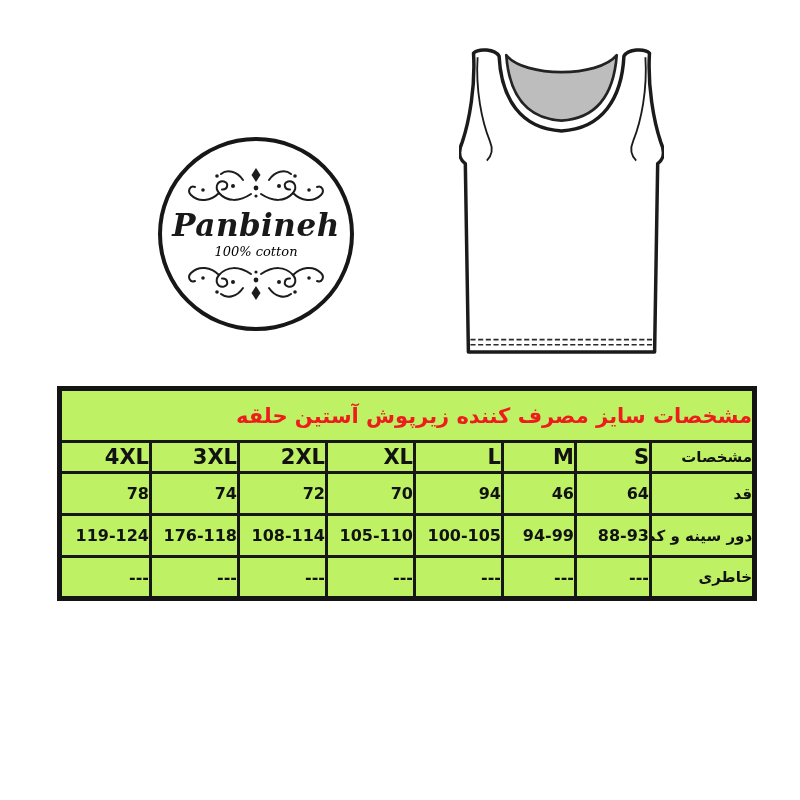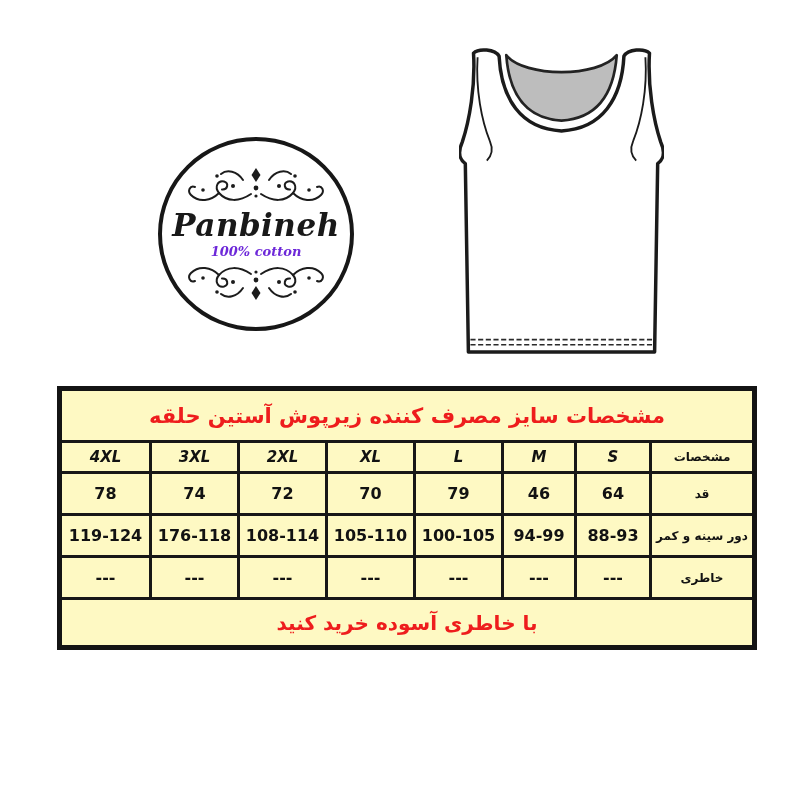--- a/index.html
+++ b/index.html
@@ -36,23 +36,23 @@
     font-style: italic;
     font-weight: 700;
     font-size: 31px;
     line-height: 1.05;
     color: #191919;
     letter-spacing: 0.5px;
   }
   .brand-tagline {
     font-family: "DejaVu Serif", serif;
     font-style: italic;
-    font-weight: 700;
+    font-weight: 400;
     font-size: 13px;
-    color: #6d28d9;
+    color: #000000;
     margin-top: 2px;
   }
 
   
   .tank-svg {
     position: absolute;
     left: 459px;
     top: 47px;
     width: 205px;
     height: 309px;
@@ -67,34 +67,34 @@
   }
   table.size-table {
     border-collapse: collapse;
     table-layout: fixed;
     width: 698px;
     border: 5px solid #141414;
     background: #fdfdfd;
   }
   table.size-table td {
     border: 3px solid #171717;
-    text-align: center;
+    text-align: right;
     vertical-align: middle;
     font-weight: 700;
     color: #121212;
-    background: #fef9c3;
+    background: #bef264;
     font-family: "DejaVu Sans", sans-serif;
     overflow: hidden;
     white-space: nowrap;
   }
   td.t-title   { height: 53px; font-size: 21px; background: #f9f9f9; }
   td.t-footer  { height: 49px; font-size: 20px; background: #f6f6f6; }
-  td.size-cell { height: 31px; font-size: 15px; font-style: italic; }
+  td.size-cell { height: 31px; font-size: 21px; }
   td.num-cell  { height: 42px; font-size: 16px; }
-  td.label-cell{ height: 31px; font-size: 12px; }
+  td.label-cell{ height: 31px; font-size: 15px; }
 </style>
 </head>
 <body>
 
 <div id="stage">
 
   <div class="logo-circle">
     <svg class="ornament" viewBox="0 0 150 42">
       <g stroke="#1c1c1c" stroke-width="2" fill="none" stroke-linecap="round">
         <g id="wing">
@@ -202,21 +202,21 @@
             <td class="size-cell">L</td>
             <td class="size-cell">M</td>
             <td class="size-cell">S</td>
             <td class="label-cell" dir="rtl">مشخصات</td>
           </tr>
           <tr>
             <td class="num-cell" dir="ltr">78</td>
             <td class="num-cell" dir="ltr">74</td>
             <td class="num-cell" dir="ltr">72</td>
             <td class="num-cell" dir="ltr">70</td>
-            <td class="num-cell" dir="ltr">79</td>
+            <td class="num-cell" dir="ltr">94</td>
             <td class="num-cell" dir="ltr">46</td>
             <td class="num-cell" dir="ltr">64</td>
             <td class="label-cell" dir="rtl">قد</td>
           </tr>
           <tr>
             <td class="num-cell" dir="ltr">119-124</td>
             <td class="num-cell" dir="ltr">176-118</td>
             <td class="num-cell" dir="ltr">108-114</td>
             <td class="num-cell" dir="ltr">105-110</td>
             <td class="num-cell" dir="ltr">100-105</td>
@@ -227,20 +227,17 @@
           <tr>
             <td class="num-cell" dir="ltr">---</td>
             <td class="num-cell" dir="ltr">---</td>
             <td class="num-cell" dir="ltr">---</td>
             <td class="num-cell" dir="ltr">---</td>
             <td class="num-cell" dir="ltr">---</td>
             <td class="num-cell" dir="ltr">---</td>
             <td class="num-cell" dir="ltr">---</td>
             <td class="label-cell" dir="rtl">خاطری</td>
           </tr>
-          <tr>
-            <td class="t-footer" colspan="8" dir="rtl" style="color: rgb(238, 29, 29);">با خاطری آسوده خرید کنید</td>
-          </tr>
         </tbody>
     </table>
   </div>
 
 </div>
 
 </body></html>

